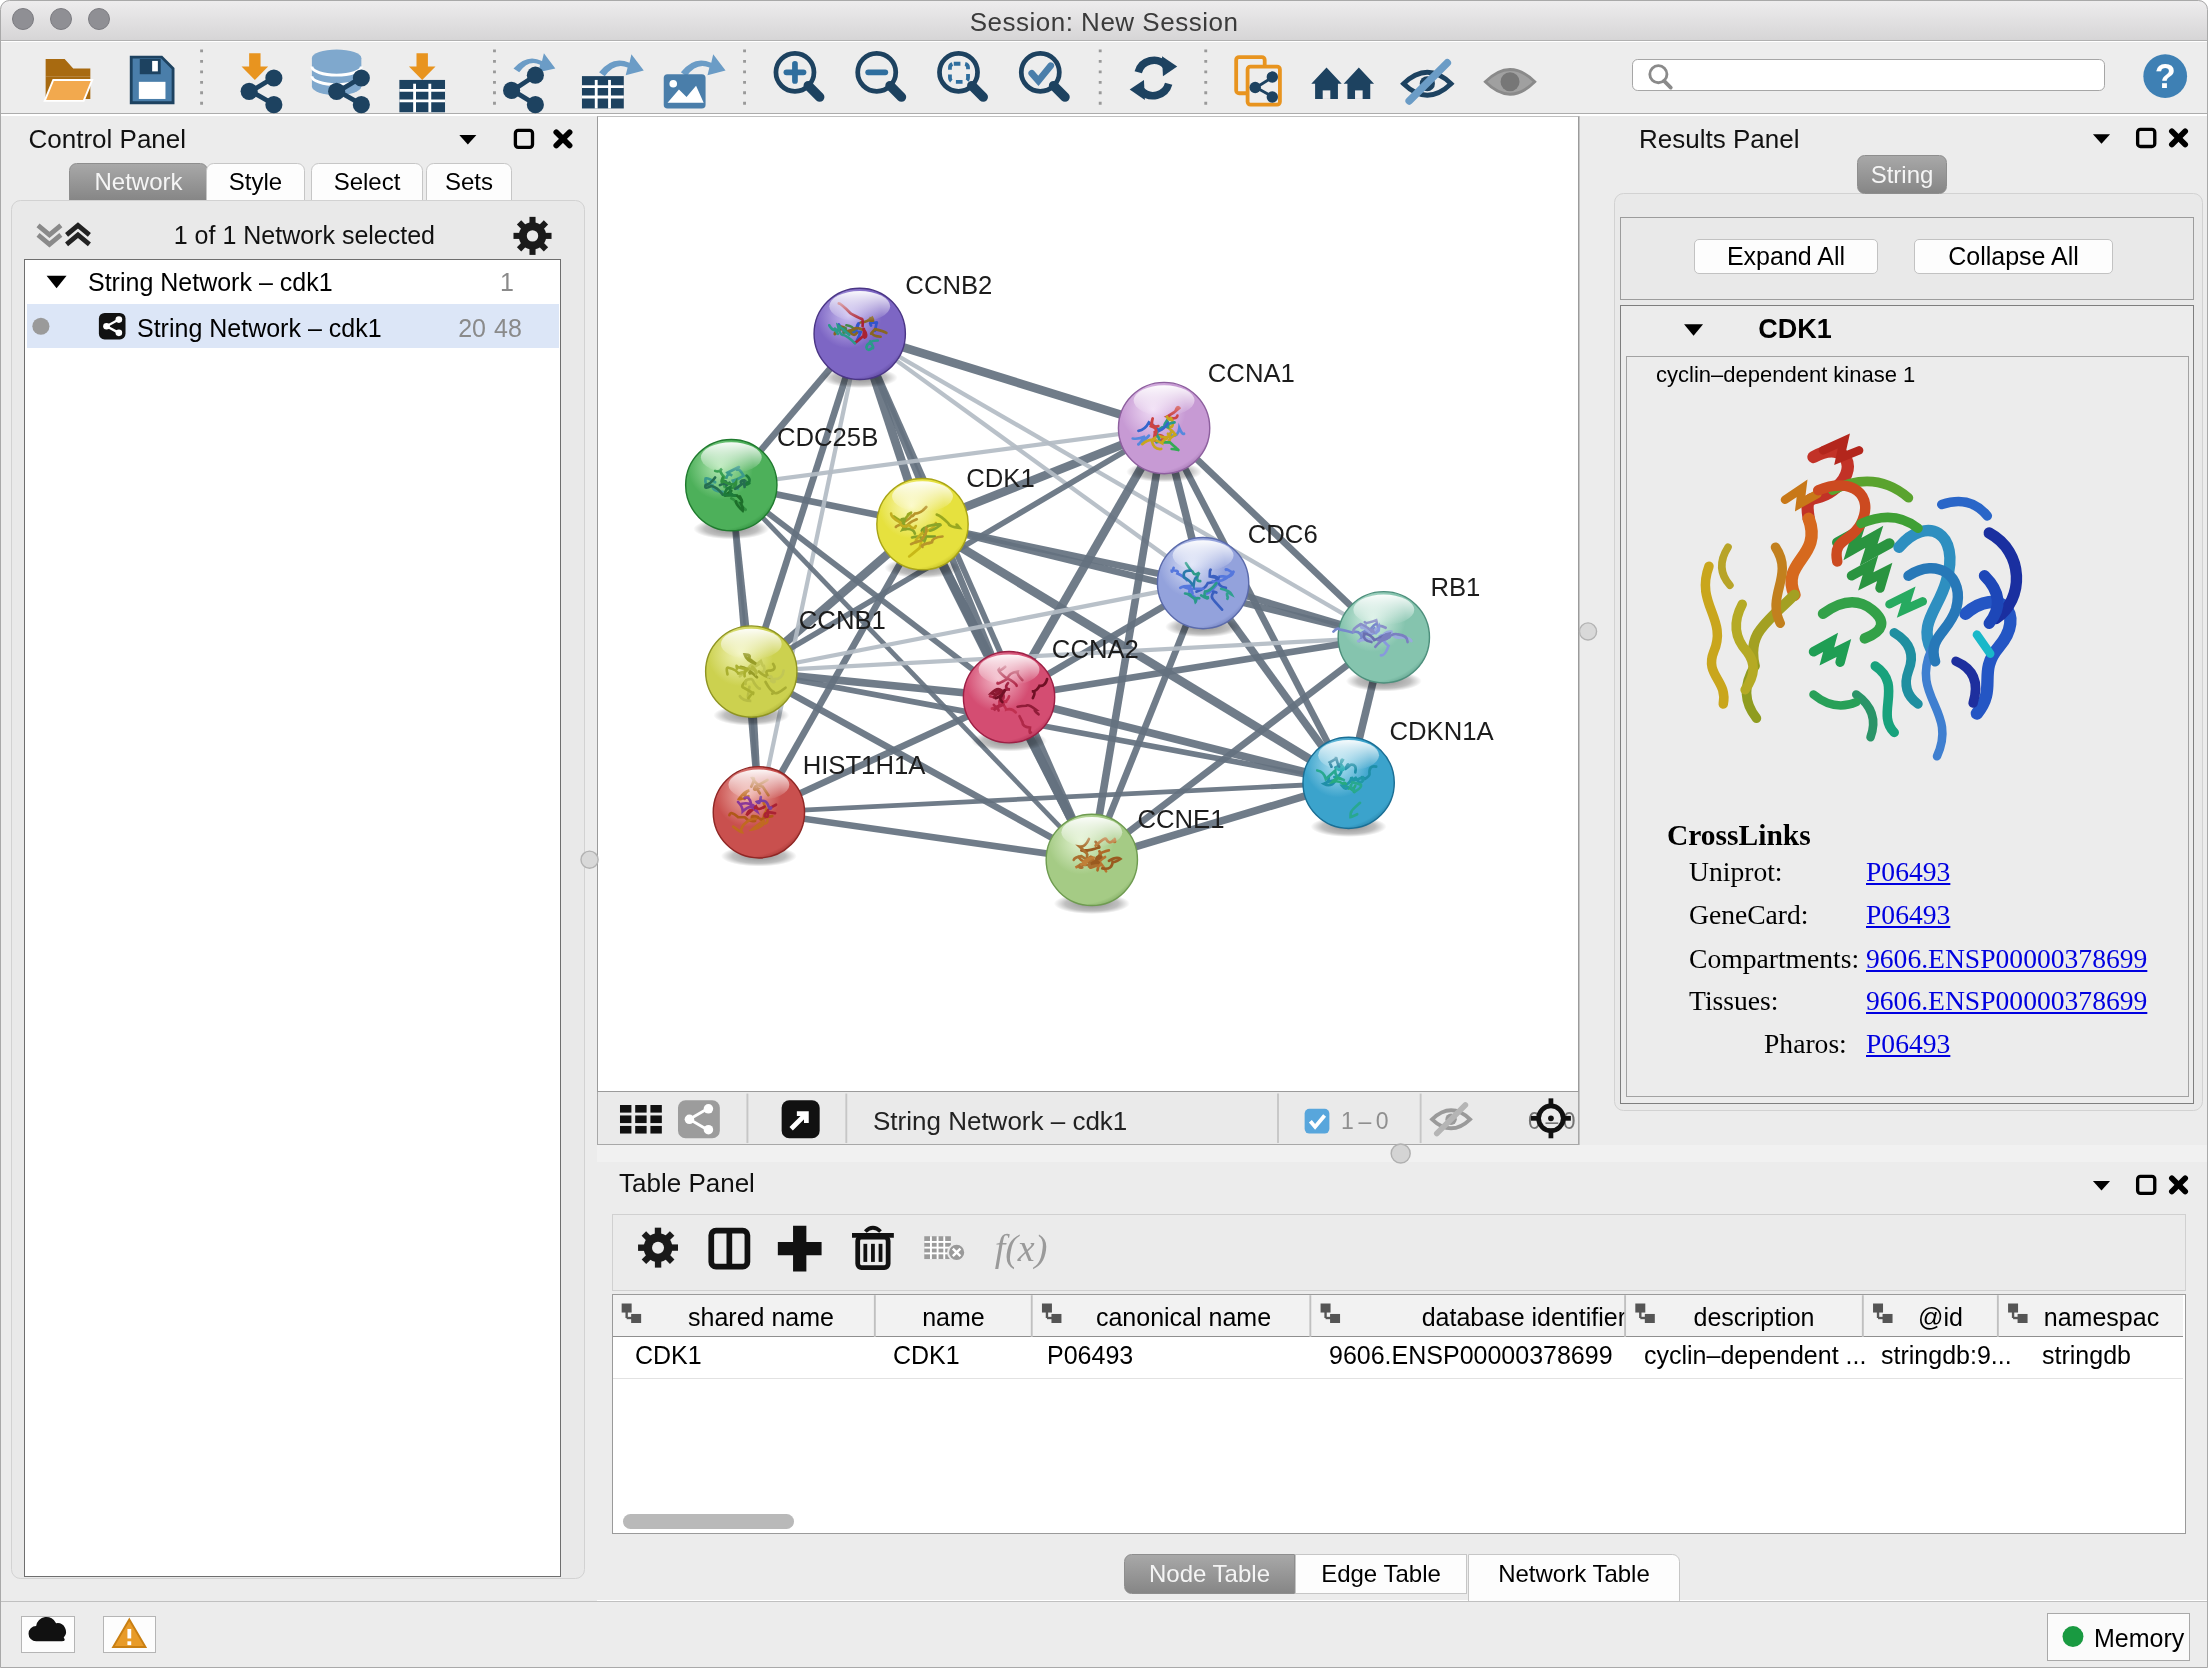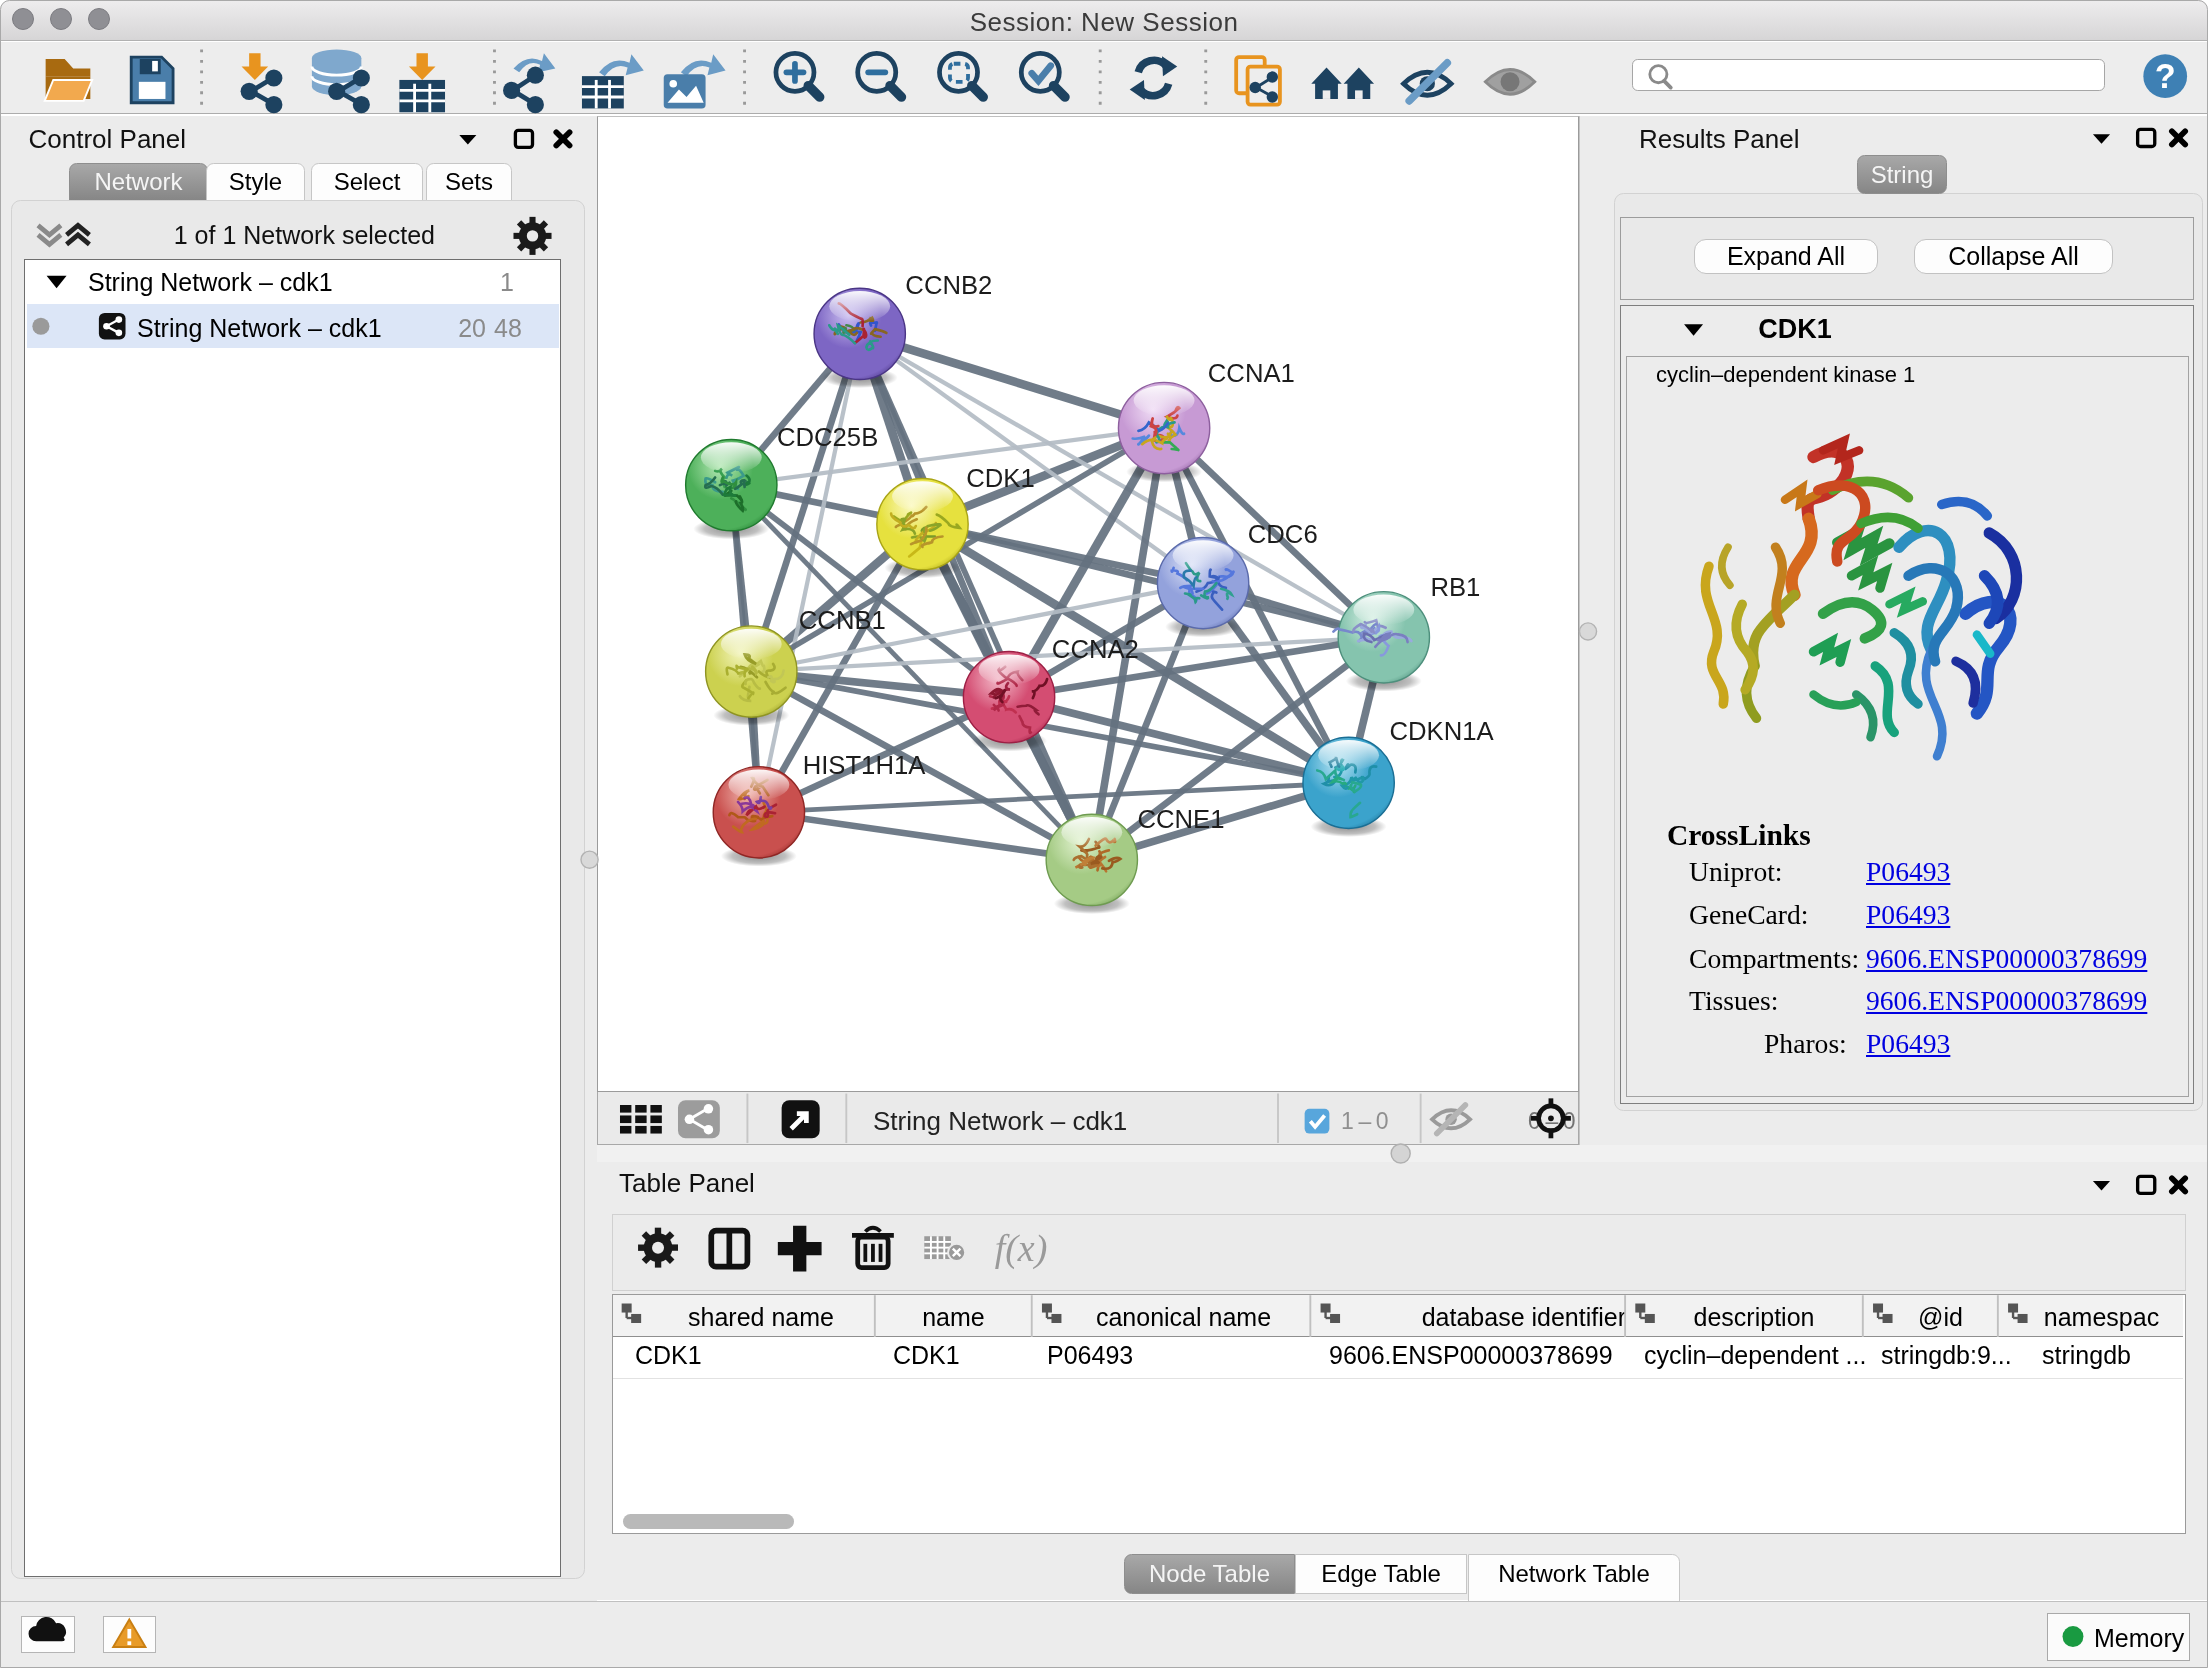--- a/index.html
+++ b/index.html
@@ -13,21 +13,21 @@
 .panel-title{font-size:26px;color:#111}
 .leftpanel{left:0;top:116px;width:597px;height:1485px;background:#ececec}
 .canvas{left:597px;top:116px;width:982px;height:976px;background:#fff;border:1px solid #9b9b9b;border-top:1px solid #c0c0c0}
 .viewbar{left:597px;top:1092px;width:982px;height:53px;background:#eaeaea;border:1px solid #a8a8a8;border-top:none}
 .rightpanel{left:1579px;top:116px;width:630px;height:1029px;background:#ececec;border-left:1px solid #c4c4c4}
 .splitter{left:597px;top:1145px;width:1611px;height:17px;background:#f1f1f1}
 .tablepanel{left:597px;top:1162px;width:1611px;height:438px;background:#ececec}
 .statusbar{left:0;top:1601px;width:2208px;height:68px;background:#ececec;border-top:1.9px solid #c0c0c0}
 .tab{display:inline-block;text-align:center;font-size:24px;border:1px solid #c6c6c6;background:#fdfdfd;color:#000;border-radius:7.6px 7.6px 0 0}
 .tabsel{background:linear-gradient(#a8a8a8,#868686);color:#f5f5f5;border:1px solid #8e8e8e}
-.btn{background:#fdfdfd;border:1.9px solid #c2c2c2;border-radius:12px;text-align:center;font-size:26px;color:#000}
+.btn{background:#fdfdfd;border:1.9px solid #c2c2c2;border-radius:5px;text-align:center;font-size:26px;color:#000}
 .serif{font-family:"Liberation Serif",serif}
 a.lnk{color:#0000e0;text-decoration:underline;font-family:"Liberation Serif",serif}
 </style>
 </head>
 <body>
 
 <div class="abs titlebar"></div>
 <div class="abs tl" style="left:12.4px"></div>
 <div class="abs tl" style="left:50px"></div>
 <div class="abs tl" style="left:88px"></div>

